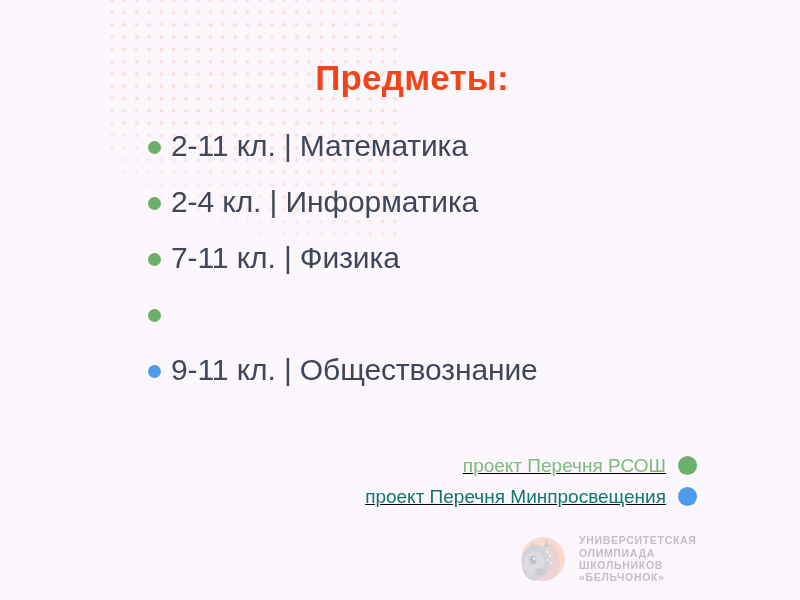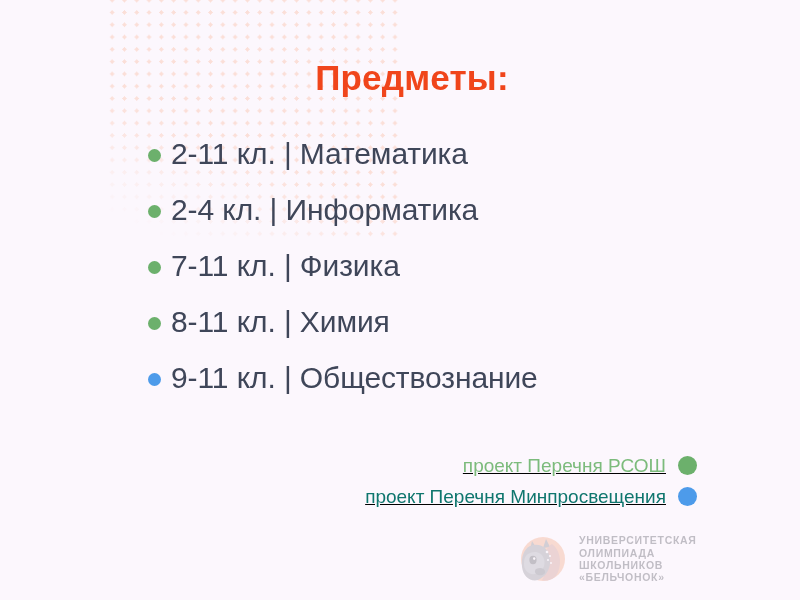--- a/index.html
+++ b/index.html
@@ -63,21 +63,21 @@
     letter-spacing: 0.2px;
     color: #F0451B;
     font-family: "Liberation Sans", sans-serif;
     padding-left: 12px;
   }
 
   
   #subject-list {
     position: absolute;
     left: 148px;
-    top: 126px;
+    top: 118px;
     width: 620px;
   }
   .subject-row {
     display: flex;
     align-items: center;
     height: 56px;
   }
   .subject-dot {
     width: 13px;
     height: 13px;
@@ -170,21 +170,20 @@
       <span class="subject-text">2-4 кл. | Информатика</span>
     </div>
 
     <div class="subject-row">
       <span class="subject-dot" style="background:#6CB06C"></span>
       <span class="subject-text">7-11 кл. | Физика</span>
     </div>
 
     <div class="subject-row">
       <span class="subject-dot" style="background:#6CB06C"></span>
-      <span class="subject-text">8-11 кл. | Химия</span>
     </div>
 
 
     <div class="subject-row">
       <span class="subject-dot" style="background:#4D9BEA"></span>
       <span class="subject-text">9-11 кл. | Обществознание</span>
     </div>
 
   </div>
 

